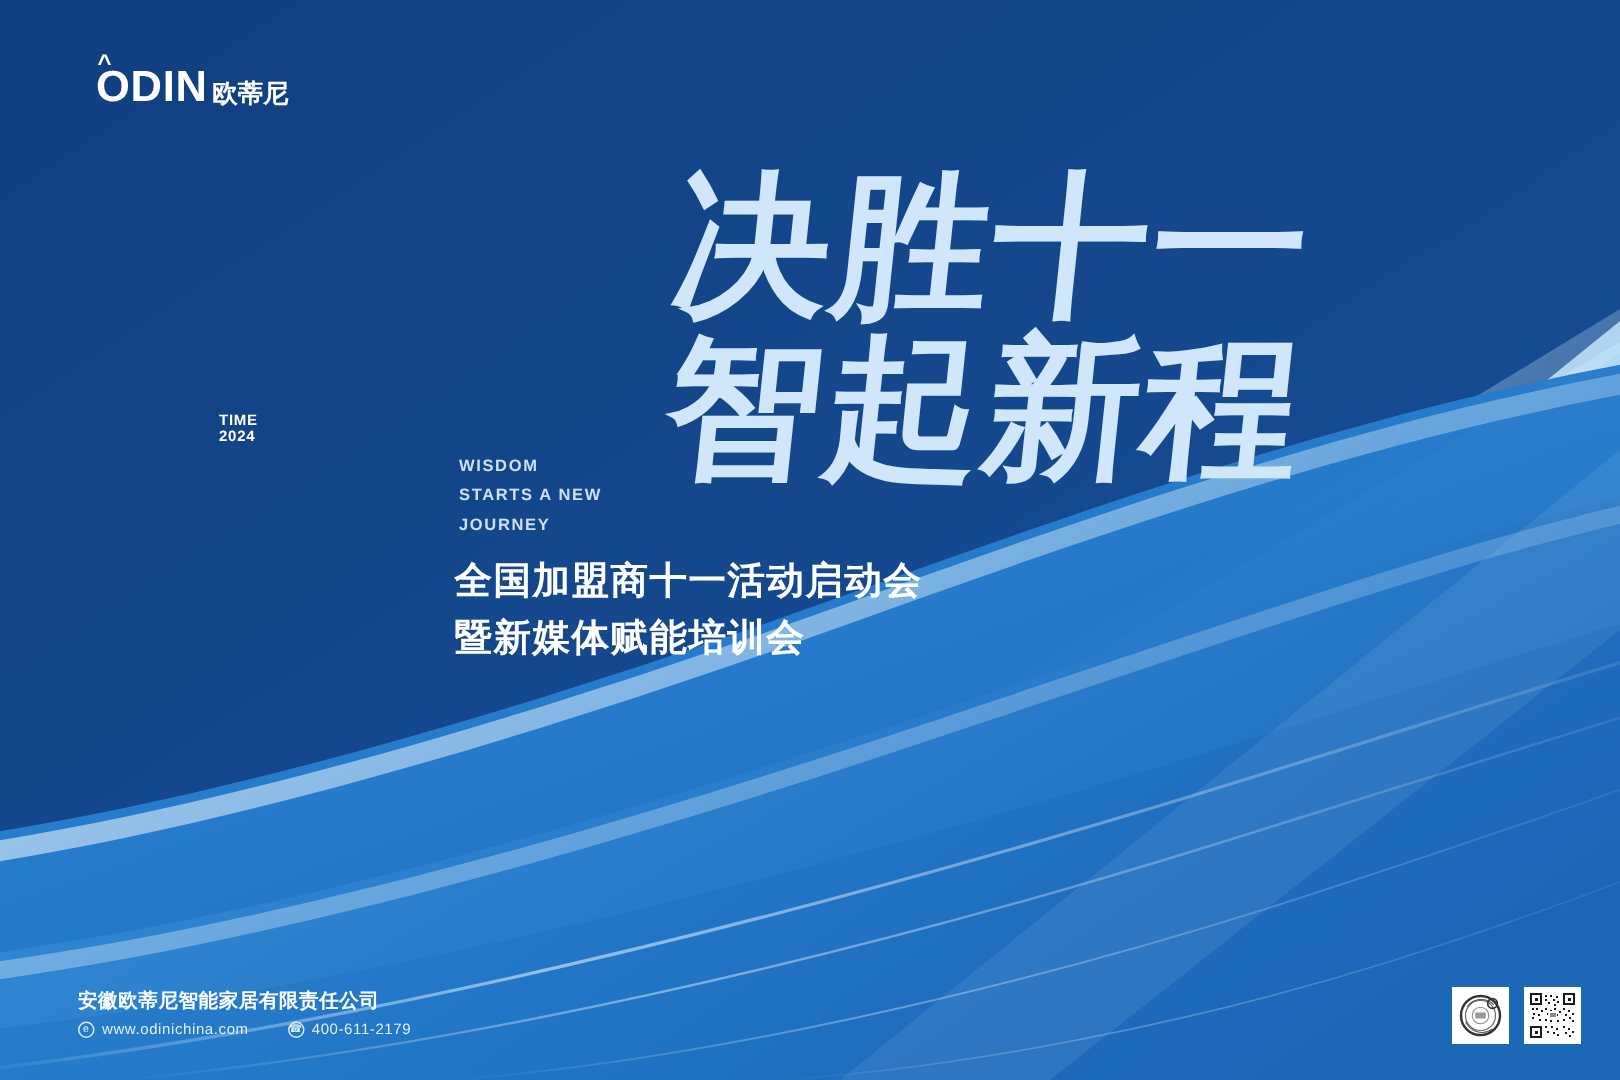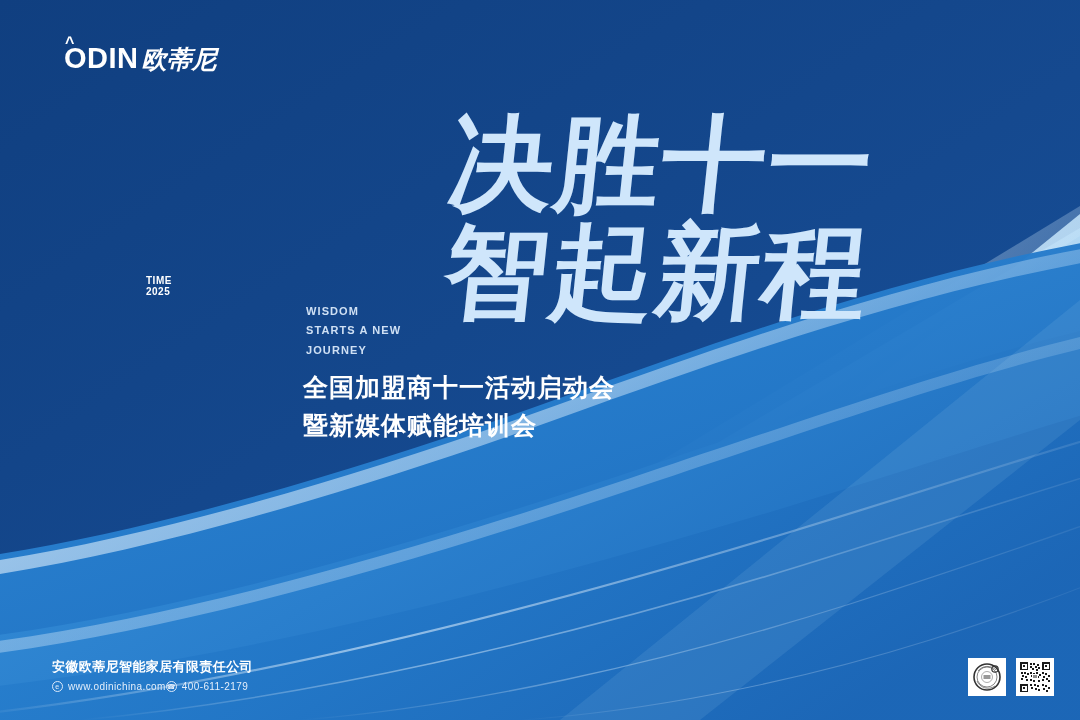--- a/index.html
+++ b/index.html
@@ -24,23 +24,22 @@
   }
   #logo .latin {
     font-size:29px; font-weight:bold; letter-spacing:0.5px;
     line-height:1; position:relative;
   }
   #logo .latin .macron {
     position:absolute; left:1px; top:-9px; font-size:16px; font-weight:bold;
     line-height:1;
   }
   #logo .cn {
-    font-size:25px; font-weight:bold; line-height:1.05; letter-spacing:0px;
+    font-size:17px; font-weight:bold; line-height:1.05; letter-spacing:0px;
     padding-bottom:1px;
-    font-style:italic;
   }
 
   
   #headline {
     position:absolute; left:440px; top:108px; width:470px; height:230px;
   }
   #headline .cal-svg { width:100%; height:100%; display:block; }
   .cal-text {
     font-family:"Liberation Serif", serif;
     font-weight:bold;
@@ -76,21 +75,21 @@
   }
 
   
   #footer {
     position:absolute; left:52px; bottom:28px; color:#ffffff;
   }
   #footer .company {
     font-size:13px; font-weight:bold; letter-spacing:0.4px; line-height:1.5;
   }
   #footer .contact {
-    display:flex; align-items:center; margin-top:5px;
+    display:flex; align-items:center; gap:26px; margin-top:5px;
     font-size:10px; letter-spacing:0.4px; color:#e3eefb;
   }
   #footer .citem { display:flex; align-items:center; gap:5px; }
   .mini-ico {
     width:11px; height:11px; border-radius:50%;
     border:1px solid #dbe9fa; display:flex;
     align-items:center; justify-content:center;
     font-size:7px; line-height:1; flex:0 0 auto;
   }
 
@@ -203,21 +202,21 @@
         </linearGradient>
       </defs>
       <text class="cal-text" x="6" y="92" font-size="104" letter-spacing="2" fill="url(#inkGrad)" transform="skewX(-6) translate(10,0)">决胜十一</text>
       <text class="cal-text" x="0" y="200" font-size="104" letter-spacing="2" fill="url(#inkGrad)" transform="skewX(-6) translate(22,0)">智起新程</text>
     </svg>
   </div>
 
   <div id="date-block">
     <span class="tlabel">
       <span>TIME</span>
-      <span>2025</span>
+      <span>2024</span>
     </span>
   </div>
 
   <div id="tagline">
     <div>WISDOM</div>
     <div>STARTS A NEW</div>
     <div>JOURNEY</div>
   </div>
 
   <div id="subtitle">

